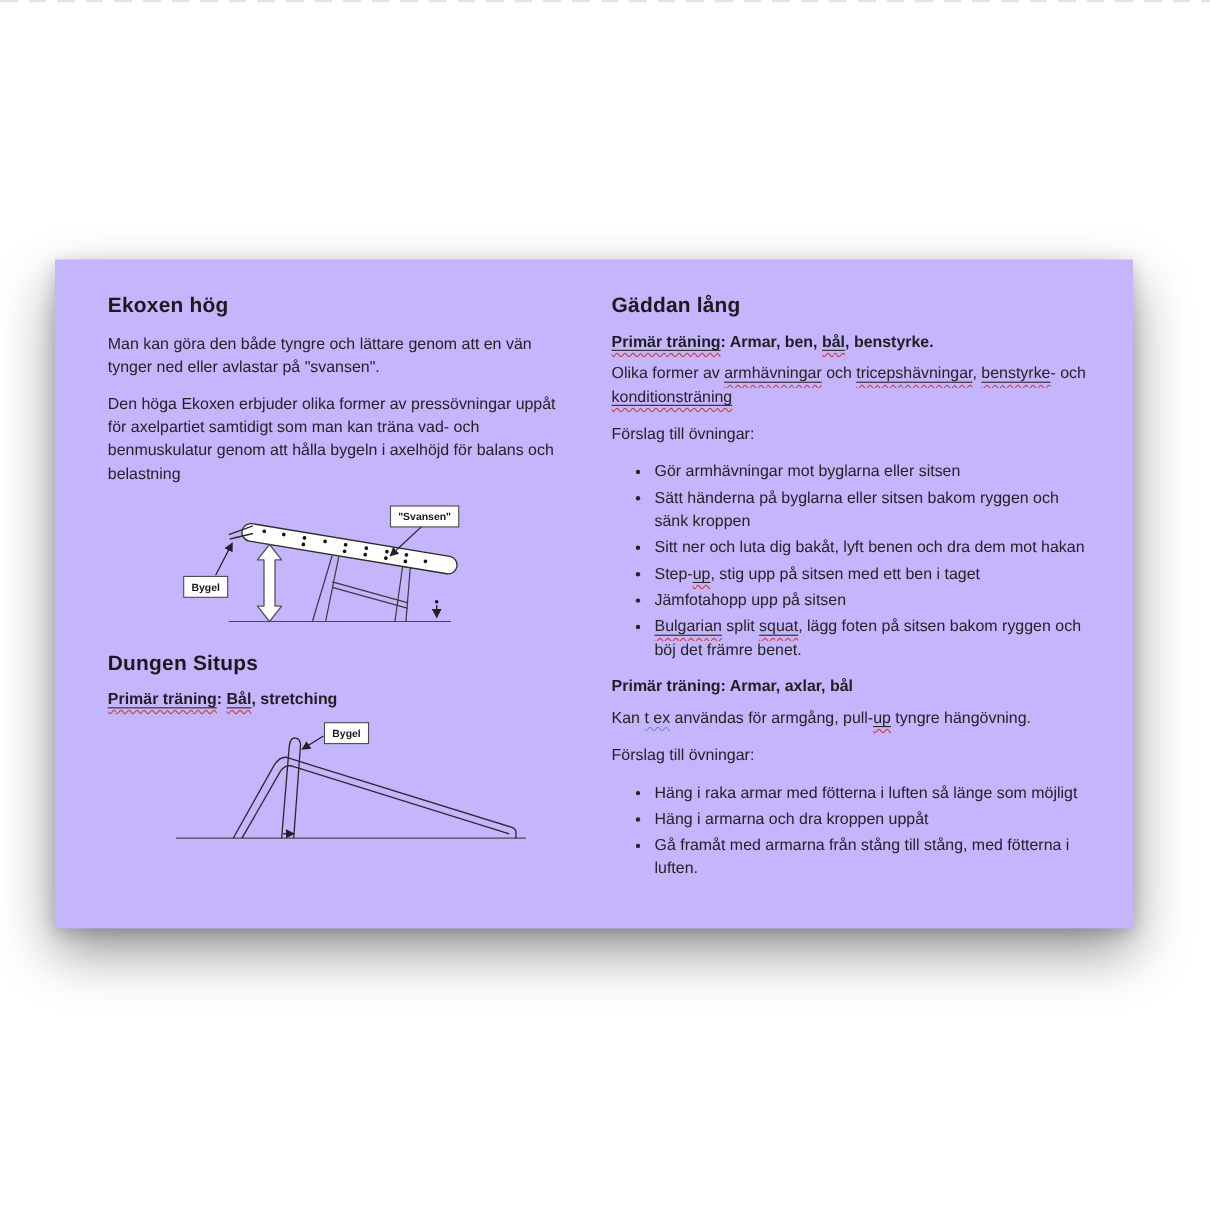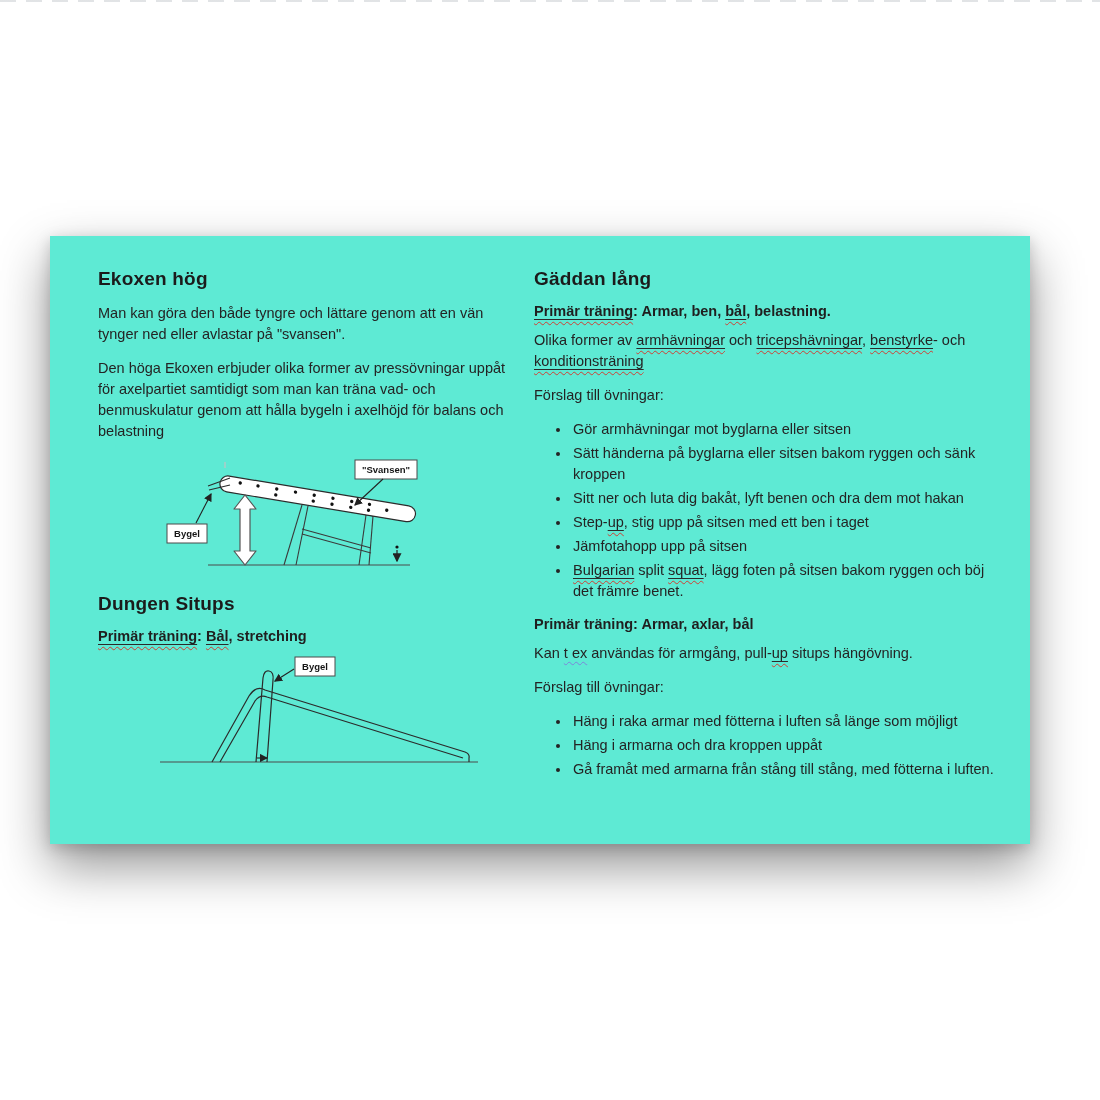--- a/index.html
+++ b/index.html
@@ -5,23 +5,23 @@
   html,body{margin:0;padding:0;}
   body{
     width:1100px;height:1100px;background:#ffffff;position:relative;
     font-family:"Liberation Sans", sans-serif;color:#242424;overflow:hidden;
   }
   .top-artifact{
     position:absolute;top:0;left:0;width:1100px;height:2px;opacity:.55;
     background:repeating-linear-gradient(90deg,#c9cdd1 0 16px,transparent 16px 26px);
   }
   .card{
-    position:absolute;left:50px;top:236px;width:980px;height:608px;background:#5eead4;
+    position:absolute;left:50px;top:236px;width:980px;height:608px;background:#c4b5fd;
     box-shadow:0 22px 48px rgba(0,0,0,.42), 0 4px 14px rgba(0,0,0,.18);
-    box-sizing:border-box;padding:32px 36px 0 48px;display:flex;gap:18px;
+    box-sizing:border-box;padding:32px 36px 0 48px;display:flex;gap:40px;
   }
   .col-left{width:418px;flex:none;}
   .col-right{flex:1;min-width:0;}
   h1.section-title{font-size:19px;font-weight:700;margin:0 0 13px;color:#1b1b1b;letter-spacing:.2px;}
   .mt{margin-top:23px;}
   .mt2{margin-top:27px;}
   p.primar{font-size:14.5px;font-weight:700;margin:0 0 11px;color:#1f1f1f;}
   p.body{font-size:14.5px;line-height:21px;margin:0 0 13px;}
   ul.bullets{margin:2px 0 14px;padding-left:37px;font-size:14.5px;line-height:21px;list-style:disc;}
   ul.bullets li{margin:0 0 3px;padding-left:2px;}
@@ -133,34 +133,34 @@
         <rect x="135" y="2" width="40" height="19" fill="#ffffff" stroke="#4a4a4a" stroke-width="1"></rect>
         <text class="boxlabel" x="155" y="15" text-anchor="middle">Bygel</text>
         <line x1="134" y1="14" x2="115" y2="26" stroke="#222" stroke-width="1.1" marker-end="url(#ah)"></line>
       </g>
     </svg>
   </div>
 
   <div class="col-right">
 
     <h1 class="section-title">Gäddan lång</h1>
-    <p class="primar"><span class="ul"><span class="wr">Primär träning</span></span><span>: Armar, ben, </span><span class="ul"><span class="wr">bål</span></span><span>, belastning.</span></p>
+    <p class="primar"><span class="ul"><span class="wr">Primär träning</span></span><span>: Armar, ben, </span><span class="ul"><span class="wr">bål</span></span><span>, benstyrke.</span></p>
     <p class="body"><span>Olika former av </span><span class="ul"><span class="wr">armhävningar</span></span><span> och </span><span class="ul"><span class="wr">tricepshävningar</span></span><span>, </span><span class="ul"><span class="wr">benstyrke</span></span><span>- och </span><span class="ul"><span class="wr">konditionsträning</span></span></p>
     <p class="body">Förslag till övningar:</p>
     <ul class="bullets">
         <li><span>Gör armhävningar mot byglarna eller sitsen</span></li>
         <li><span>Sätt händerna på byglarna eller sitsen bakom ryggen och sänk kroppen</span></li>
         <li><span>Sitt ner och luta dig bakåt, lyft benen och dra dem mot hakan</span></li>
         <li><span>Step-</span><span class="ul"><span class="wr">up</span></span><span>, stig upp på sitsen med ett ben i taget</span></li>
         <li><span>Jämfotahopp upp på sitsen</span></li>
         <li><span class="ul"><span class="wr">Bulgarian</span></span><span> split </span><span class="ul"><span class="wr">squat</span></span><span>, lägg foten på sitsen bakom ryggen och böj det främre benet.</span></li>
       </ul>
 
     <p class="primar"><span>Primär träning: Armar, axlar, bål</span></p>
-    <p class="body"><span>Kan </span><span class="wb">t ex</span><span> användas för armgång, pull-</span><span class="ul"><span class="wr">up</span></span><span> situps hängövning.</span></p>
+    <p class="body"><span>Kan </span><span class="wb">t ex</span><span> användas för armgång, pull-</span><span class="ul"><span class="wr">up</span></span><span> tyngre hängövning.</span></p>
     <p class="body">Förslag till övningar:</p>
     <ul class="bullets">
         <li><span>Häng i raka armar med fötterna i luften så länge som möjligt</span></li>
         <li><span>Häng i armarna och dra kroppen uppåt</span></li>
         <li><span>Gå framåt med armarna från stång till stång, med fötterna i luften.</span></li>
       </ul>
 
   </div>
 </div>
 

